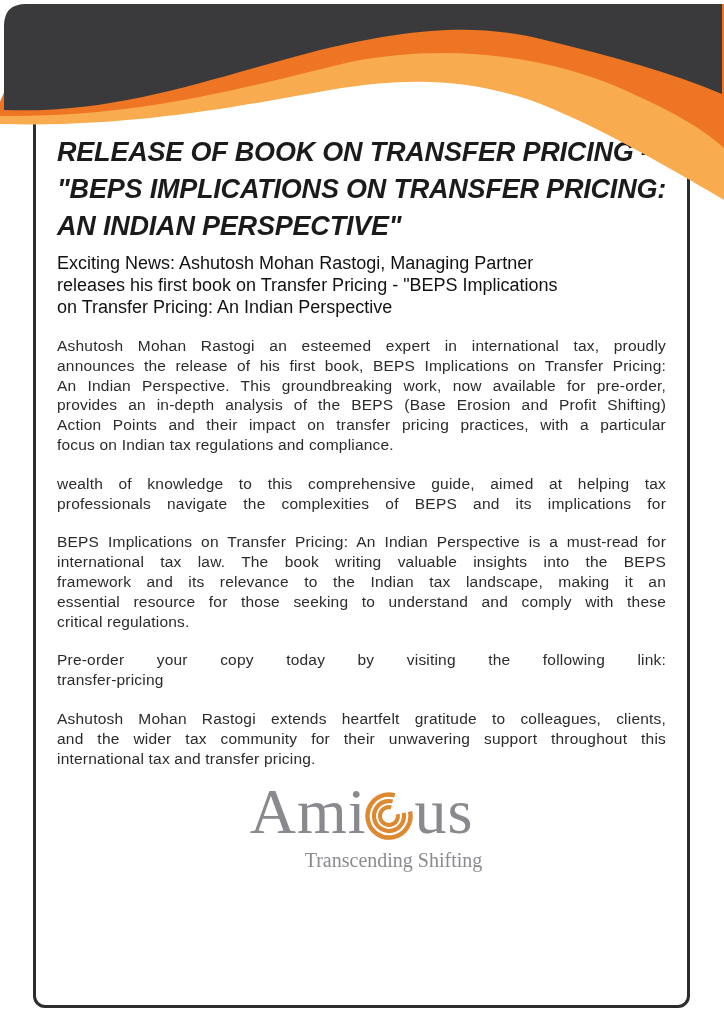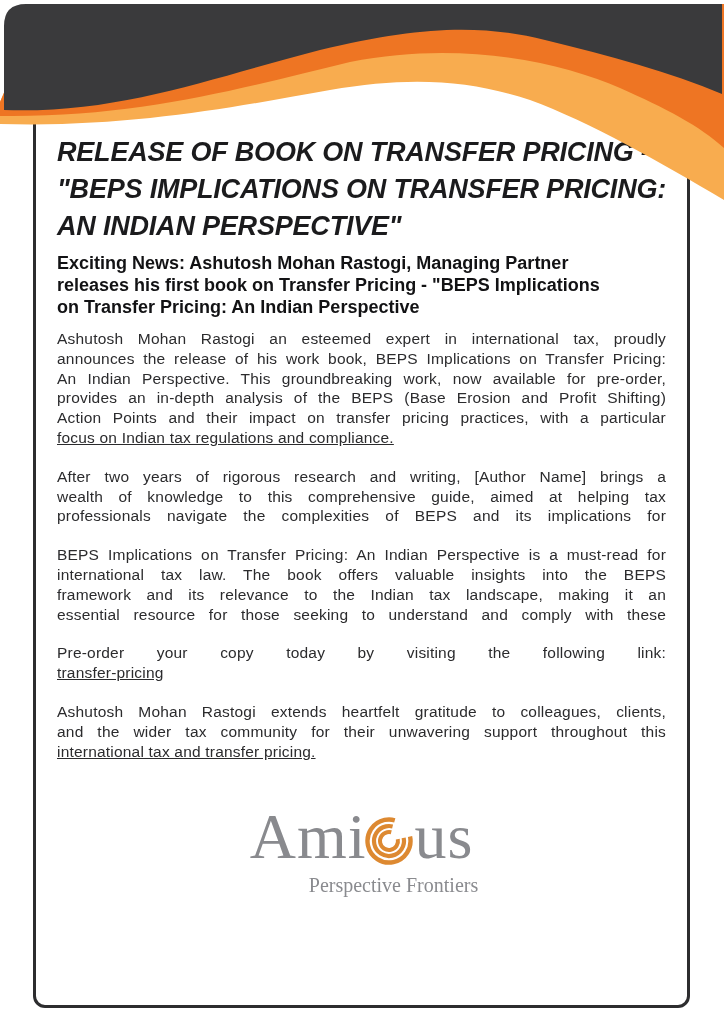--- a/index.html
+++ b/index.html
@@ -35,38 +35,38 @@
     font-style: italic;
     font-weight: bold;
     font-size: 27px;
     line-height: 37px;
     color: #1B1B1D;
     letter-spacing: -0.2px;
   }
   .title .jline { white-space: nowrap; }
   .subtitle {
     margin-top: 7px;
-    font-weight: bold;
+    font-weight: normal;
     font-size: 18px;
     line-height: 22px;
     color: #121214;
   }
   .subtitle .jline { white-space: nowrap; }
   .bodytext {
-    margin-top: 11px;
+    margin-top: 18px;
     font-size: 15.5px;
     line-height: 19.8px;
     color: #2B2B2D;
     letter-spacing: 0.2px;
   }
   .para + .para { margin-top: 19px; }
   .para .jline { text-align: justify; text-align-last: justify; }
-  .para .jline.last { text-align-last: left; text-decoration: underline; }
+  .para .jline.last { text-align-last: left; }
   .logo-wrap {
-    margin-top: 40px;
+    margin-top: 8px;
     display: flex;
     flex-direction: column;
     align-items: center;
   }
   .logo-row {
     display: flex;
     align-items: center;
     font-family: "Liberation Serif", serif;
     color: #898A8E;
     font-size: 64px;
@@ -96,36 +96,36 @@
 
     <div class="subtitle">
         <div class="jline">Exciting News: Ashutosh Mohan Rastogi, Managing Partner</div>
         <div class="jline">releases his first book on Transfer Pricing - "BEPS Implications</div>
         <div class="jline last">on Transfer Pricing: An Indian Perspective</div>
       </div>
 
     <div class="bodytext">
       <div class="para">
           <div class="jline">Ashutosh Mohan Rastogi an esteemed expert in international tax, proudly</div>
-          <div class="jline">announces the release of his work book, BEPS Implications on Transfer Pricing:</div>
+          <div class="jline">announces the release of his first book, BEPS Implications on Transfer Pricing:</div>
           <div class="jline">An Indian Perspective. This groundbreaking work, now available for pre-order,</div>
           <div class="jline">provides an in-depth analysis of the BEPS (Base Erosion and Profit Shifting)</div>
           <div class="jline">Action Points and their impact on transfer pricing practices, with a particular</div>
           <div class="jline last">focus on Indian tax regulations and compliance.</div>
         </div>
       <div class="para">
-          <div class="jline">After two years of rigorous research and writing, [Author Name] brings a</div>
           <div class="jline">wealth of knowledge to this comprehensive guide, aimed at helping tax</div>
           <div class="jline">professionals navigate the complexities of BEPS and its implications for</div>
         </div>
       <div class="para">
           <div class="jline">BEPS Implications on Transfer Pricing: An Indian Perspective is a must-read for</div>
-          <div class="jline">international tax law. The book offers valuable insights into the BEPS</div>
+          <div class="jline">international tax law. The book writing valuable insights into the BEPS</div>
           <div class="jline">framework and its relevance to the Indian tax landscape, making it an</div>
           <div class="jline">essential resource for those seeking to understand and comply with these</div>
+          <div class="jline last">critical regulations.</div>
         </div>
       <div class="para">
           <div class="jline">Pre-order your copy today by visiting the following link:</div>
           <div class="jline last">transfer-pricing</div>
         </div>
       <div class="para">
           <div class="jline">Ashutosh Mohan Rastogi extends heartfelt gratitude to colleagues, clients,</div>
           <div class="jline">and the wider tax community for their unwavering support throughout this</div>
           <div class="jline last">international tax and transfer pricing.</div>
         </div>
@@ -134,21 +134,21 @@
     <div class="logo-wrap">
       <div class="logo-row">
         <span>Ami</span>
         <svg class="arcs" width="52" height="66" viewBox="0 0 52 66">
           <circle cx="24" cy="34" r="21.5" fill="none" stroke-width="4.4" stroke-dasharray="111 24" transform="rotate(-12 24 34)" stroke="#DD8931"></circle>
           <circle cx="24" cy="34" r="15" fill="none" stroke-width="4.2" stroke-dasharray="77 17.3" transform="rotate(-12 24 34)" stroke="#DD8931"></circle>
           <circle cx="24" cy="34" r="9" fill="none" stroke-width="4" stroke-dasharray="46.3 10.3" transform="rotate(-12 24 34)" stroke="#DD8931"></circle>
         </svg>
         <span>us</span>
       </div>
-      <div class="tagline">Perspective Frontiers</div>
+      <div class="tagline">Transcending Shifting</div>
     </div>
 
   </div>
 </div>
 
 <svg class="swoosh" width="724" height="230" viewBox="0 0 724 230">
   <path d="M 0,124 C 130,128 240,106 330,90 C 410,76 470,80 530,100 C 590,122 660,162 724,200 L 724,4 L 42,4 L 0,102 Z" fill="#F8AC4F"></path>
   <path d="M 0,116 C 140,118 250,86 350,62 C 460,40 560,62 620,88 C 665,108 700,126 724,148 L 724,4 L 42,4 L 0,102 Z" fill="#EE7523"></path>
   <path d="M 4,110 C 120,114 210,78 320,50 C 420,26 480,24 545,40 C 610,56 670,72 722,94 L 722,4 L 26,4 Q 4,4 4,26 Z" fill="#3A3A3C"></path>
 </svg>

